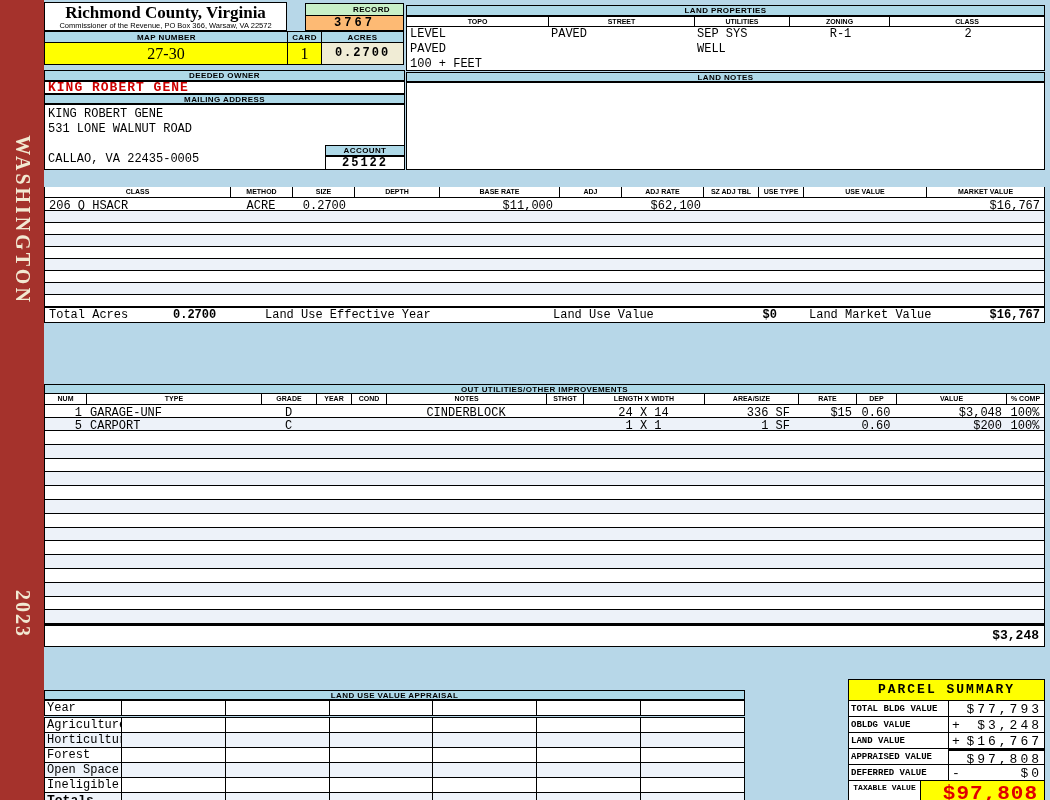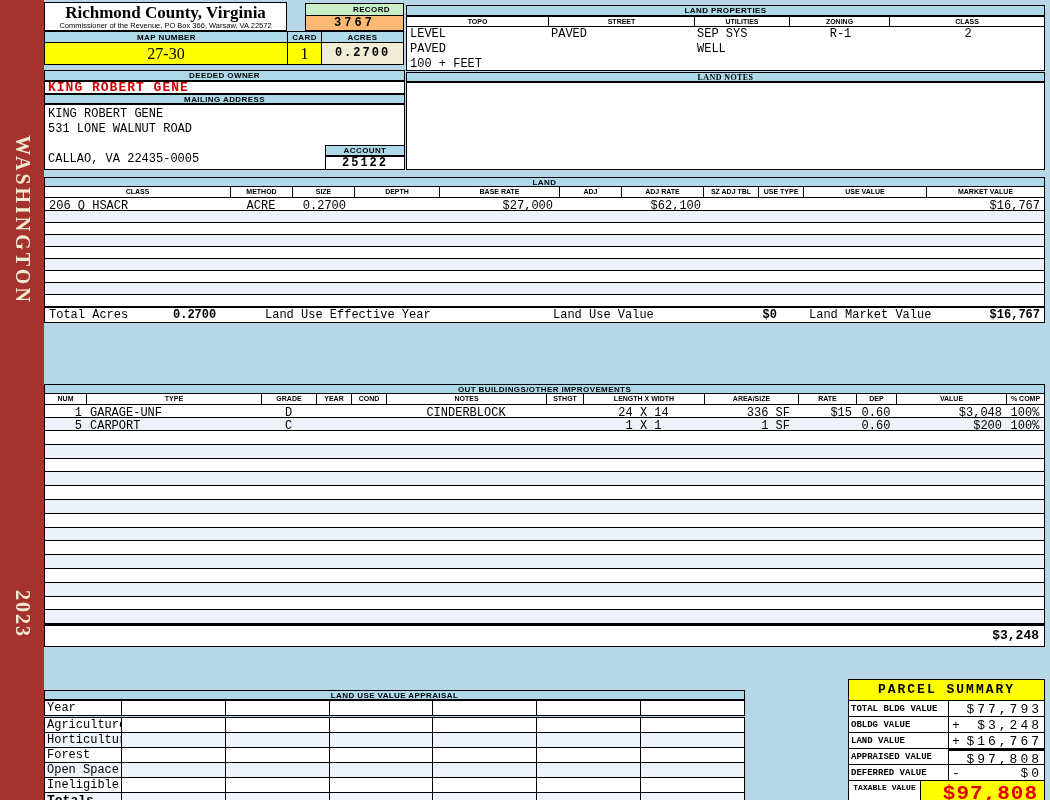--- a/index.html
+++ b/index.html
@@ -104,63 +104,62 @@
   <div class="abs band" style="left:44px;top:94px;width:361px;height:10px;line-height:9px;">MAILING ADDRESS</div>
   <div class="abs wbox mono" style="left:44px;top:104px;width:361px;height:66px;font-size:12px;line-height:15px;padding:2px 0 0 3px;">
     <div>KING ROBERT GENE</div>
     <div>531 LONE WALNUT ROAD</div>
     <div>&nbsp;</div>
     <div>CALLAO, VA 22435-0005</div>
   </div>
   <div class="abs band" style="left:325px;top:145px;width:80px;height:11px;line-height:10px;">ACCOUNT</div>
   <div class="abs wbox mono" style="left:325px;top:156px;width:80px;height:14px;text-align:center;font-size:12px;font-weight:bold;letter-spacing:2px;line-height:13px;">25122</div>
 
-  <div class="abs band" style="left:406px;top:72px;width:639px;height:10px;line-height:9px;font-family:Liberation Serif, serif;">LAND NOTES</div>
+  <div class="abs band" style="left:406px;top:72px;width:639px;height:10px;line-height:9px;">LAND NOTES</div>
   <div class="abs wbox mono" style="left:406px;top:82px;width:639px;height:88px;font-size:12px;padding:2px;"></div>
 
-  <div class="abs band" style="left:44px;top:177px;width:1001px;height:10px;line-height:9px;">LAND</div>
   <div class="abs hdrrow" style="left:44px;top:187px;width:1001px;height:11px;border-top:none;">
     <div class="lc0">CLASS</div>
     <div class="lc1">METHOD</div>
     <div class="lc2">SIZE</div>
     <div class="lc3">DEPTH</div>
     <div class="lc4">BASE RATE</div>
     <div class="lc5">ADJ</div>
     <div class="lc6">ADJ RATE</div>
     <div class="lc7">SZ ADJ TBL</div>
     <div class="lc8">USE TYPE</div>
     <div class="lc9">USE VALUE</div>
     <div class="lc10">MARKET VALUE</div>
   </div>
   <div class="abs datarow" style="left:44px;top:198px;width:1001px;height:13px;">
     <div class="lc0 tl">206 Q HSACR</div>
     <div class="lc1 tc">ACRE</div>
     <div class="lc2 tr" style="padding-right:8px;">0.2700</div>
     <div class="lc3 tc"></div>
-    <div class="lc4 tr" style="padding-right:6px;">$27,000</div>
+    <div class="lc4 tr" style="padding-right:6px;">$11,000</div>
     <div class="lc5 tc"></div>
     <div class="lc6 tr" style="padding-right:2px;">$62,100</div>
     <div class="lc7 tc"></div>
     <div class="lc8 tc"></div>
     <div class="lc9 tr"></div>
     <div class="lc10 tr">$16,767</div>
   </div>
   <div class="abs striped1" style="left:44px;top:211px;width:1001px;height:96px;"></div>
   <div class="abs wbox mono" style="left:44px;top:307px;width:1001px;height:16px;font-size:12px;line-height:15px;">
     <span class="abs" style="left:4px;">Total Acres</span>
     <span class="abs" style="left:128px;font-weight:bold;">0.2700</span>
     <span class="abs" style="left:220px;">Land Use Effective Year</span>
     <span class="abs" style="left:420px;"></span>
     <span class="abs" style="left:508px;">Land Use Value</span>
     <span class="abs" style="left:660px;width:72px;text-align:right;font-weight:bold;">$0</span>
     <span class="abs" style="left:764px;">Land Market Value</span>
     <span class="abs" style="right:4px;font-weight:bold;">$16,767</span>
   </div>
 
-  <div class="abs band" style="left:44px;top:384px;width:1001px;height:10px;line-height:9px;">OUT BUILDINGS/OTHER IMPROVEMENTS</div>
+  <div class="abs band" style="left:44px;top:384px;width:1001px;height:10px;line-height:9px;">OUT UTILITIES/OTHER IMPROVEMENTS</div>
   <div class="abs hdrrow" style="left:44px;top:394px;width:1001px;height:11px;border-top:none;">
     <div class="oc0">NUM</div>
     <div class="oc1">TYPE</div>
     <div class="oc2">GRADE</div>
     <div class="oc3">YEAR</div>
     <div class="oc4">COND</div>
     <div class="oc5">NOTES</div>
     <div class="oc6">STHGT</div>
     <div class="oc7">LENGTH X WIDTH</div>
     <div class="oc8">AREA/SIZE</div>

